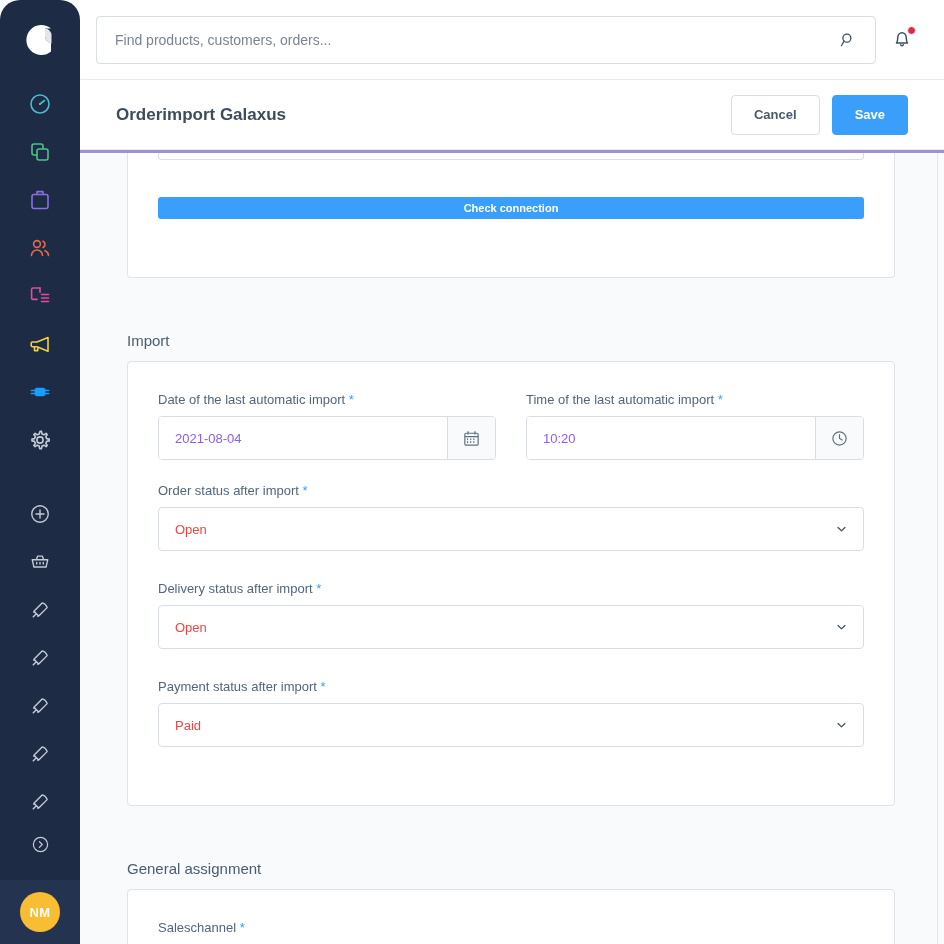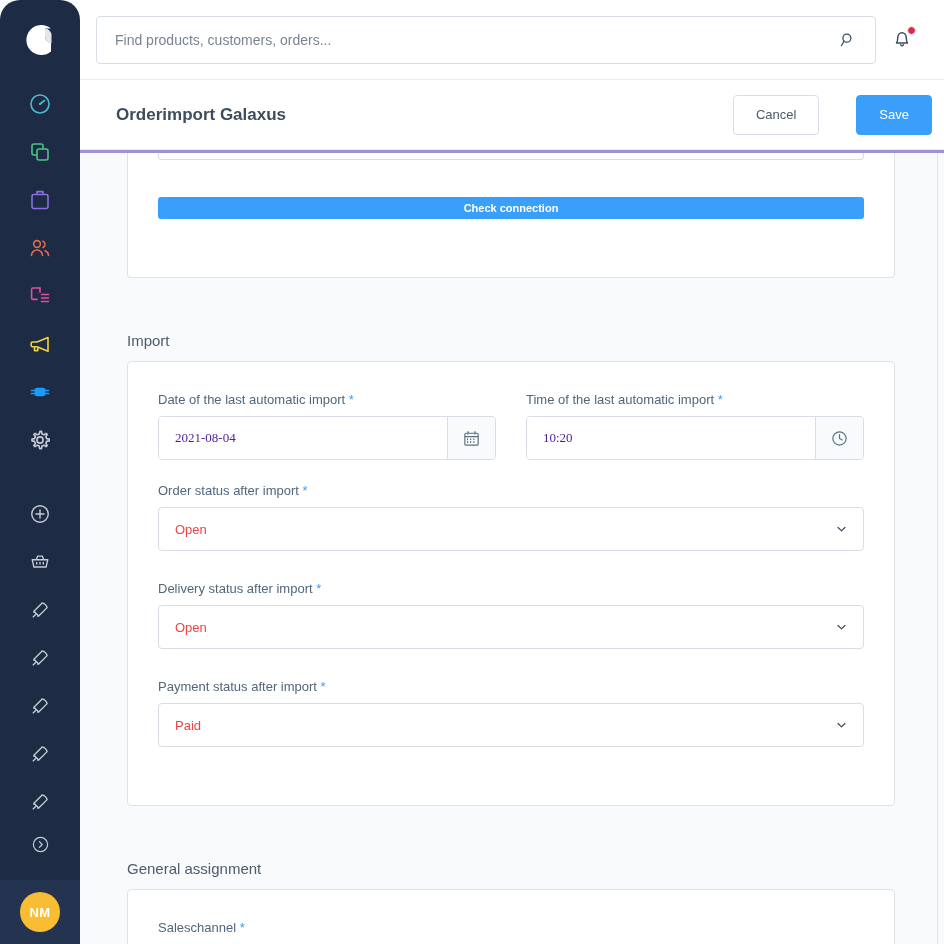--- a/index.html
+++ b/index.html
@@ -151,34 +151,33 @@
     border: 1.5px solid #fff;
   }
 
   
   .pagehead {
     height: 70px;
     background: #ffffff;
     border-bottom: 1px solid #e8eaed;
     display: flex;
     align-items: center;
-    padding: 0 12px 0 36px;
+    padding: 0 36px 0 36px;
     flex: 0 0 70px;
-    gap: 25px;
   }
   .pagehead h1 {
     font-size: 17px;
     font-weight: bold;
     color: #3d4d5d;
     flex: 1 1 auto;
   }
   .btn {
     font-family: "Liberation Sans", sans-serif;
     font-size: 13px;
-    font-weight: normal;
+    font-weight: bold;
     border-radius: 4px;
     cursor: pointer;
     height: 40px;
     padding: 0 22px;
     line-height: 38px;
   }
   .btn-cancel {
     background: #fff;
     border: 1px solid #d8dde6;
     color: #4a5a6a;
@@ -284,23 +283,23 @@
     border: 1px solid #d8dde6;
     border-radius: 4px;
     background: #fff;
     overflow: hidden;
   }
   .inputwrap input {
     flex: 1 1 auto;
     border: none;
     outline: none;
     padding: 0 16px;
-    font-family: Liberation Serif, serif;
+    font-family: Liberation Sans, sans-serif;
     font-size: 13px;
-    color: #4c1d95;
+    color: #8b5cf6;
     background: #fff;
     min-width: 0;
   }
   .addon {
     width: 48px;
     flex: 0 0 48px;
     border-left: 1px solid #d8dde6;
     background: #f9fafb;
     display: flex;
     align-items: center;

